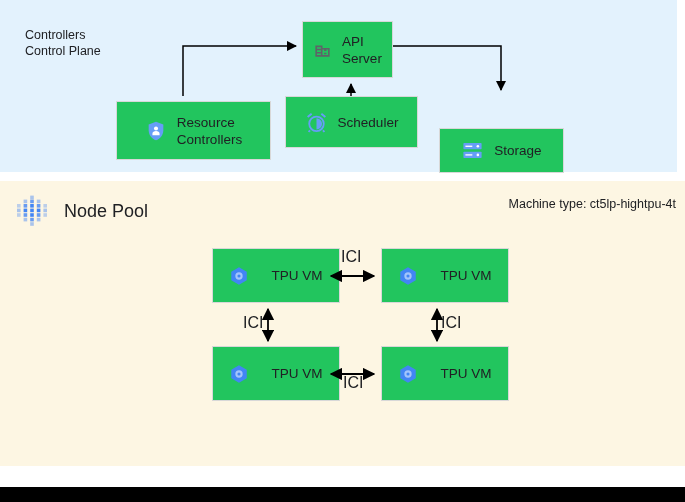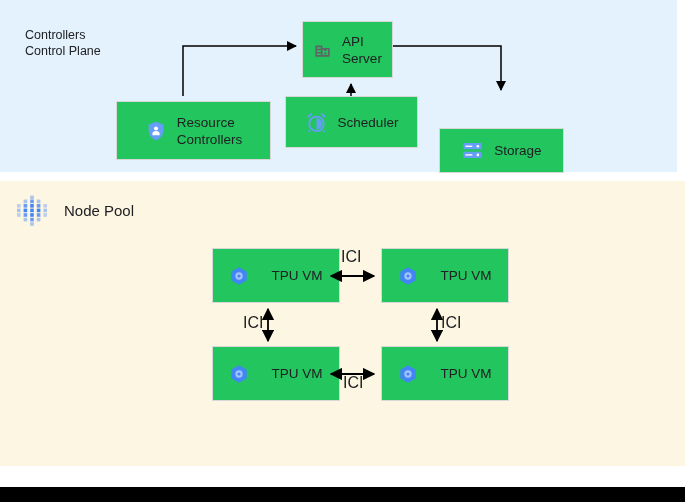--- a/index.html
+++ b/index.html
@@ -54,21 +54,21 @@
     white-space: pre-line;
   }
   #control-plane-label {
     left: 25px;
     top: 27px;
     text-align: left;
   }
   #node-pool-label {
     left: 64px;
     top: 203px;
-    font-size: 15px;
+    font-size: 18px;
   }
   #machine-info {
     position: absolute;
     right: 9px;
     top: 196px;
     font-size: 12.5px;
     color: #202124;
     line-height: 17px;
     text-align: right;
   }
@@ -217,20 +217,21 @@
       <rect x="10.6" y="24.8" width="3.6" height="3.6" opacity="0.45"></rect>
       <rect x="17.2" y="24.8" width="3.6" height="3.6" opacity="0.8"></rect>
       <rect x="23.8" y="24.8" width="3.6" height="3.6" opacity="0.45"></rect>
       <rect x="17.2" y="29.2" width="3.6" height="3.6" opacity="0.45"></rect>
     </g>
   </svg>
 
   <div class="section-label" id="node-pool-label">Node Pool</div>
 
   <div id="machine-info">
+    <div>Machine type: ct5lp-hightpu-4t</div>
   </div>
 
   <div class="nodebox tpu-box" id="tpu-vm-1">
     <span class="icon-wrap">
       <svg width="20" height="20" viewBox="0 0 24 24">
         <path fill="#4285f4" d="M12 1.6 21.3 7v10L12 22.4 2.7 17V7z"></path>
         <circle cx="12" cy="12" r="4.4" fill="#a3c4fb"></circle>
         <circle cx="12" cy="12" r="1.9" fill="#4285f4"></circle>
       </svg>
     </span>

